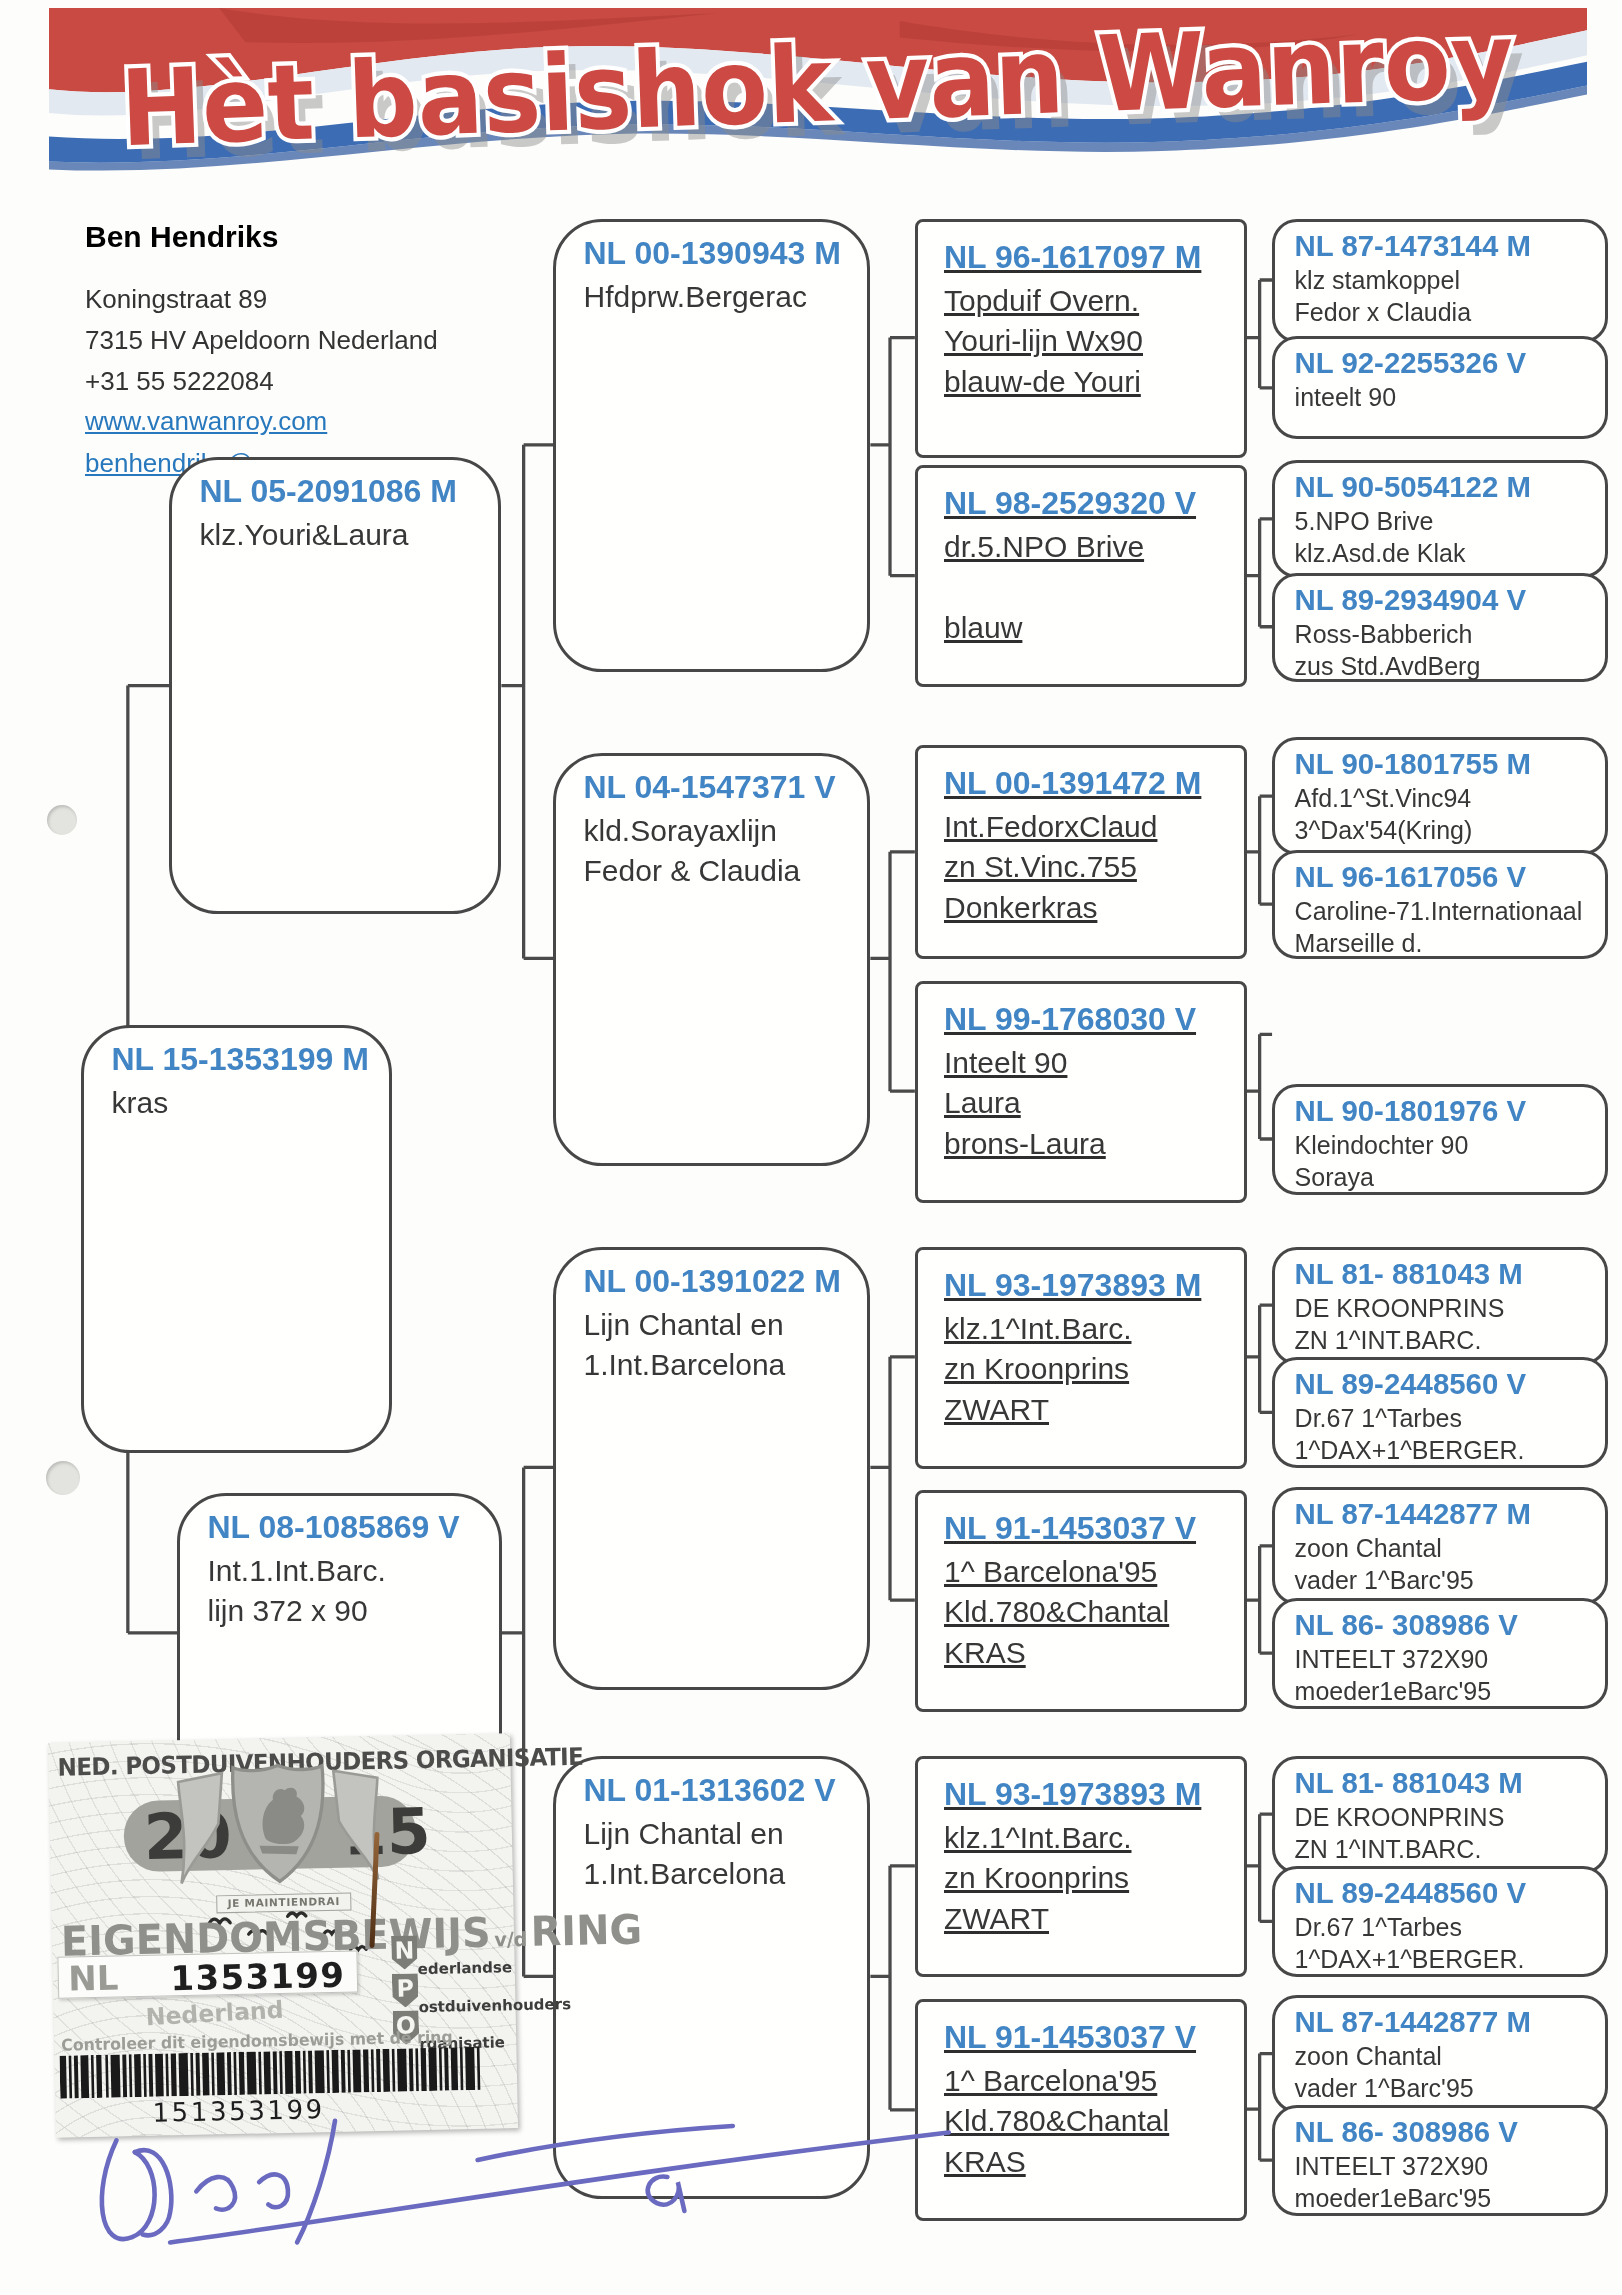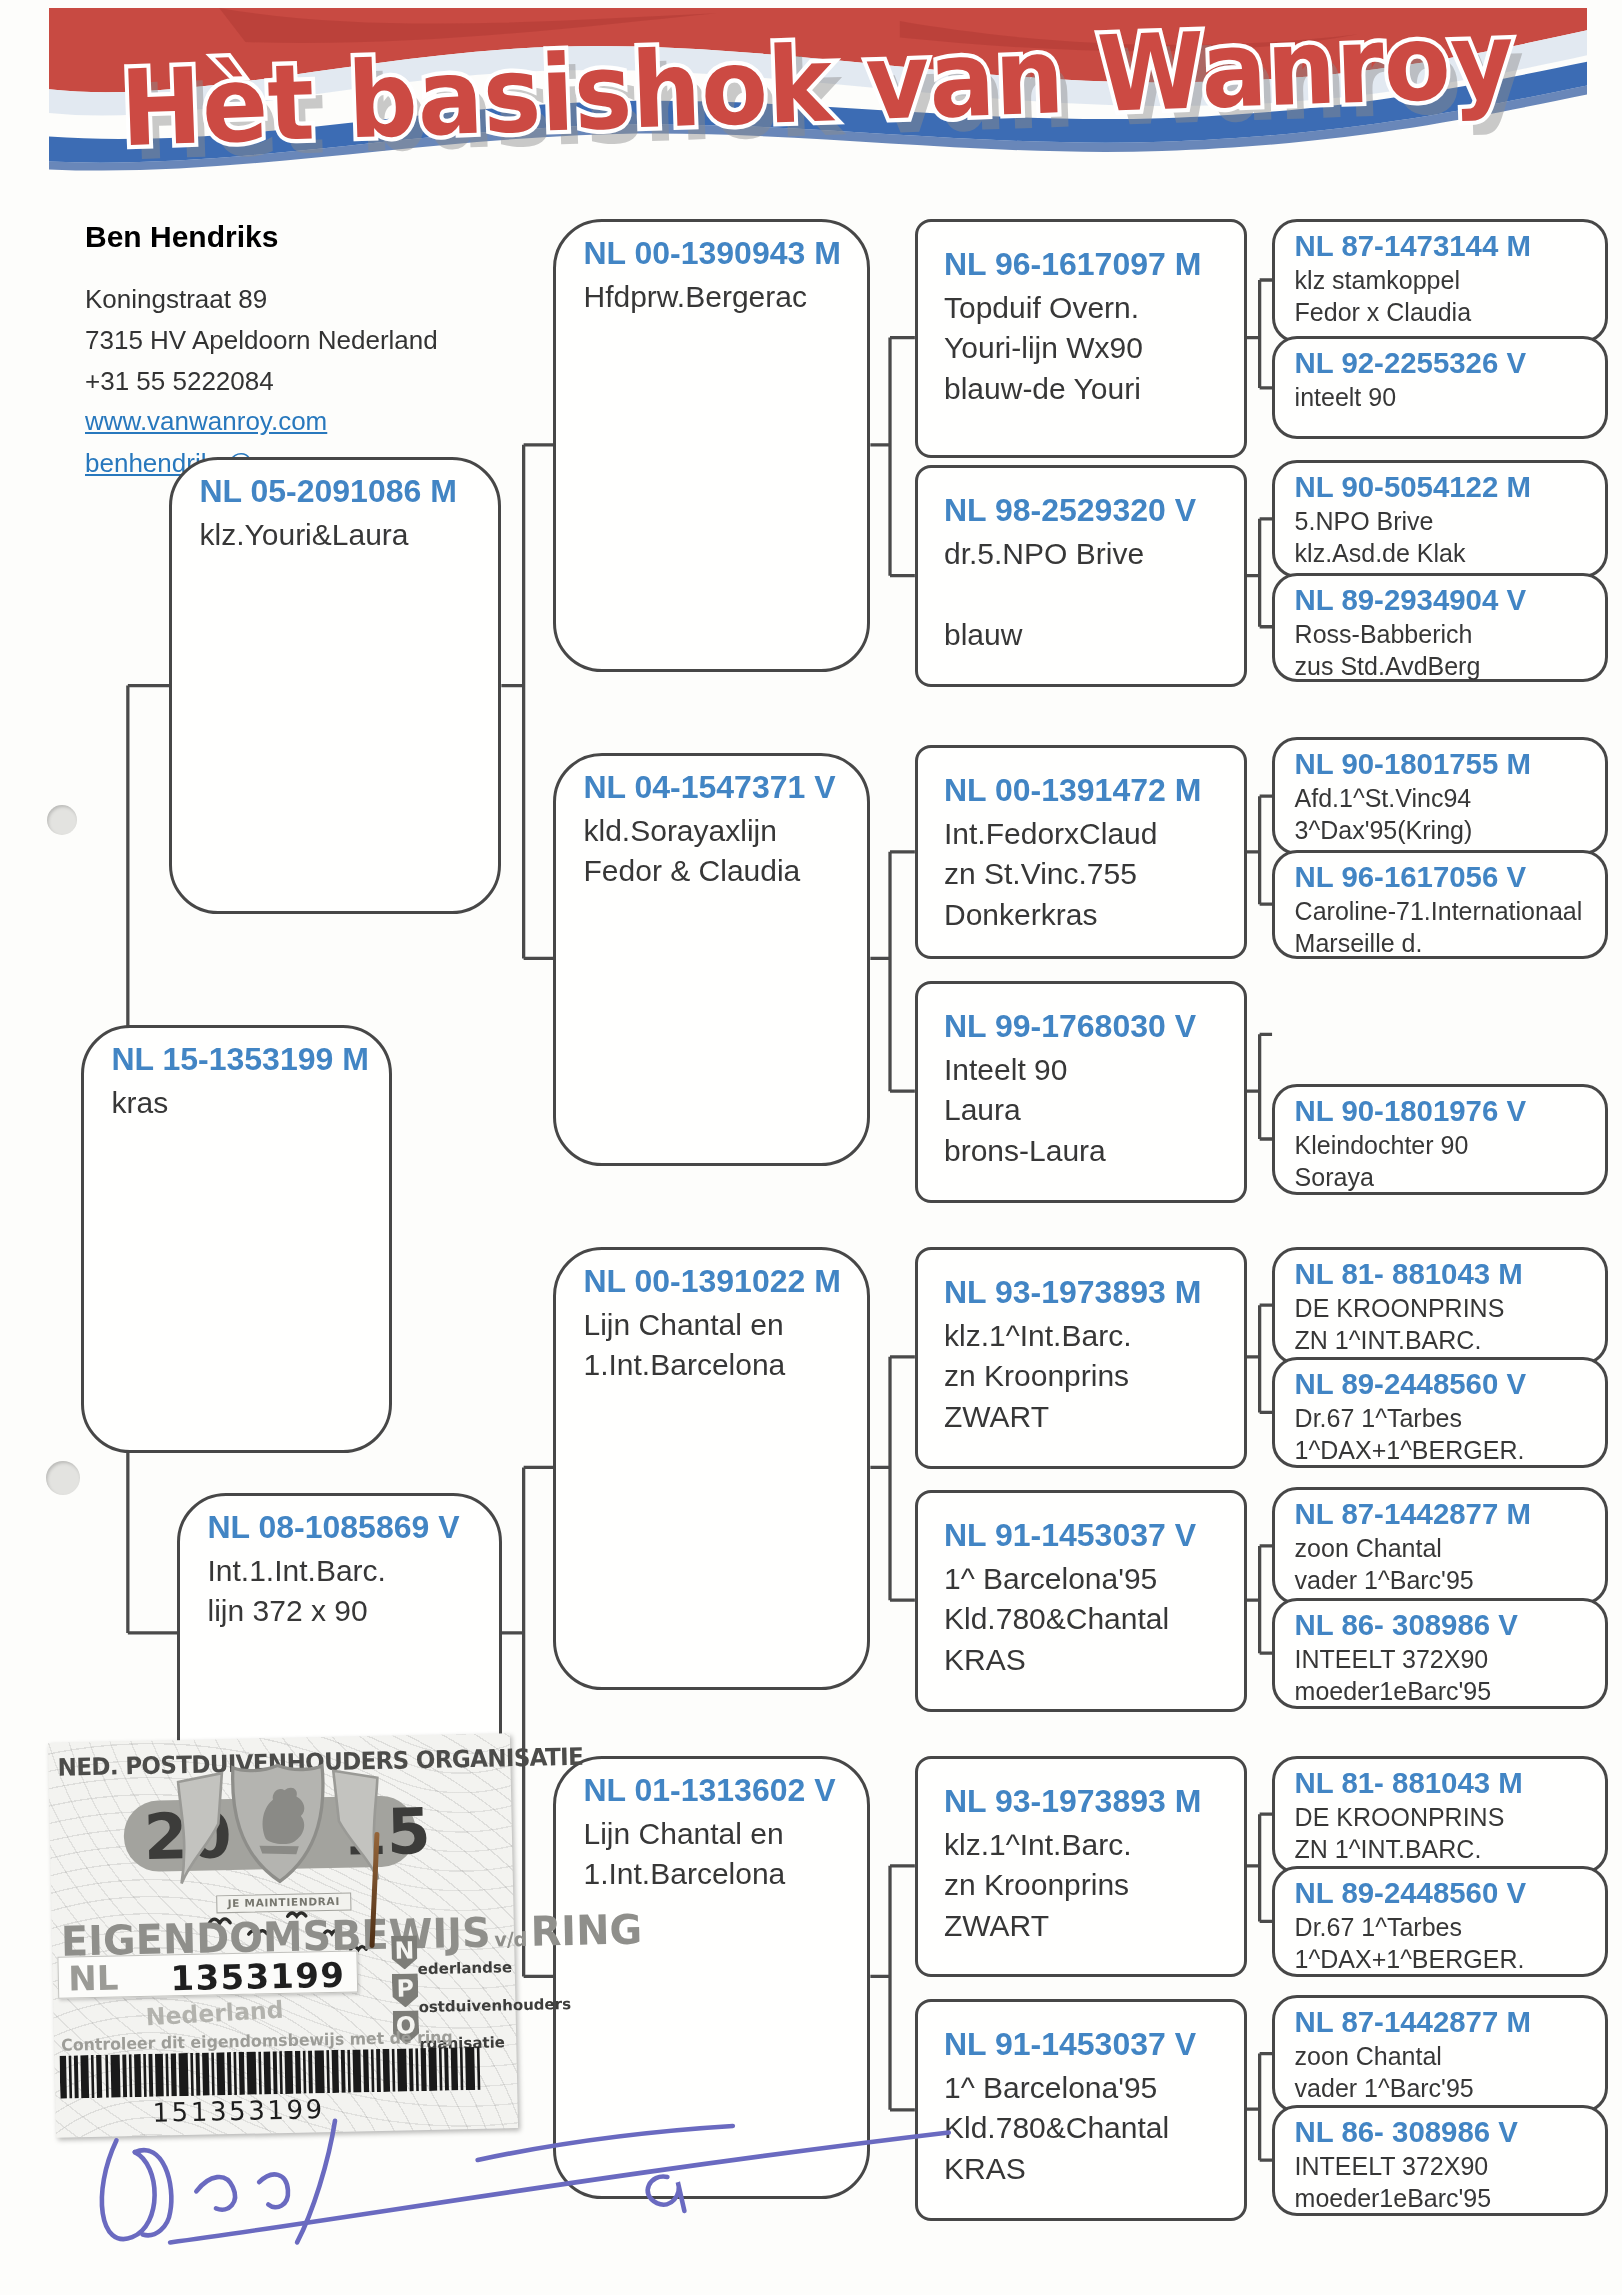--- a/index.html
+++ b/index.html
@@ -8,21 +8,21 @@
   
   #banner{position:absolute;left:49px;top:7.9px;width:1538px;height:164px;}
   
   #owner{position:absolute;left:85px;top:220px;width:497px;}
   #owner .oname{font-size:30px;font-weight:bold;color:#000000;margin-bottom:30px;}
   #owner .oline{font-size:26px;color:#333;margin-bottom:9.8px;}
   #owner .olink{font-size:26px;color:#2878bd;text-decoration:underline;margin-bottom:11px;}
   
   .pbox{position:absolute;background:#fffffe;border:3.3px solid #474747;box-sizing:border-box;z-index:2;}
   .g1,.g2,.g3{border-radius:49px;padding:13px 0 0 27.5px;}
-  .g4{border-radius:16px;padding:24px 0 0 26px;}
+  .g4{border-radius:8px;padding:17px 0 0 26px;text-decoration:underline;}
   .g5{border-radius:25px;padding:6.5px 0 0 19.6px;}
   .ring{font-weight:bold;color:#4285c4;white-space:nowrap;}
   .g1 .ring,.g2 .ring,.g3 .ring,.g4 .ring{font-size:32px;margin-bottom:5.2px;}
   .g5 .ring{font-size:29.4px;margin-bottom:1.3px;}
   .bline{color:#373737;white-space:nowrap;}
   .g1 .bline,.g2 .bline,.g3 .bline,.g4 .bline{font-size:30px;line-height:1.34;min-height:1.34em;}
   .g5 .bline{font-size:25px;line-height:1.3;min-height:1.3em;}
   #connectors{position:absolute;left:0;top:0;z-index:1;}
   .hole{position:absolute;width:30px;height:30px;border-radius:50%;background:#e3e3e0;
         box-shadow:inset 1.3px 2px 3.3px rgba(0,0,0,.18);z-index:0;}
@@ -211,21 +211,21 @@
     <div class="bline">klz.Asd.de Klak</div>
   </div>
   <div class="pbox g5" style="left:1272px;top:573px;width:336px;height:109px;">
     <div class="ring">NL 89-2934904 V</div>
     <div class="bline">Ross-Babberich</div>
     <div class="bline">zus Std.AvdBerg</div>
   </div>
   <div class="pbox g5" style="left:1272px;top:737px;width:336px;height:118px;">
     <div class="ring">NL 90-1801755 M</div>
     <div class="bline">Afd.1^St.Vinc94</div>
-    <div class="bline">3^Dax'95(Kring)</div>
+    <div class="bline">3^Dax'54(Kring)</div>
   </div>
   <div class="pbox g5" style="left:1272px;top:850px;width:336px;height:109px;">
     <div class="ring">NL 96-1617056 V</div>
     <div class="bline">Caroline-71.Internationaal</div>
     <div class="bline">Marseille d.</div>
   </div>
   <div class="pbox g5" style="left:1272px;top:1084px;width:336px;height:111px;">
     <div class="ring">NL 90-1801976 V</div>
     <div class="bline">Kleindochter 90</div>
     <div class="bline">Soraya</div>

